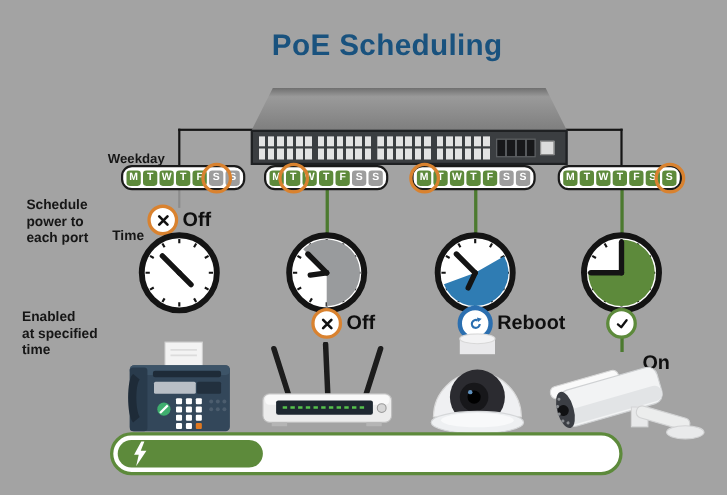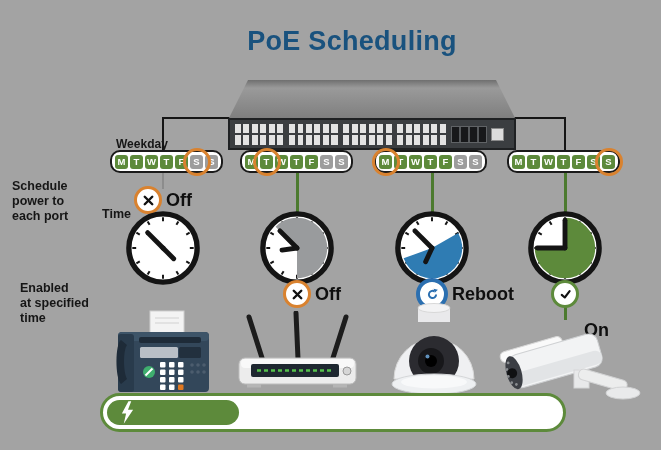--- a/index.html
+++ b/index.html
@@ -25,22 +25,22 @@
     background:#3b3e41;border:2px solid #1f2123;display:flex;align-items:center;gap:4px;padding:0 5px;}
   .port-group{width:50px;height:21px;position:relative;flex:0 0 auto;
     background:repeating-linear-gradient(90deg,#e3e3e3 0 6px,#3b3e41 6px 8.5px);}
   .port-group::after{content:'';position:absolute;left:0;right:0;top:9.5px;height:2px;background:#3b3e41;}
   .sfp{width:34px;height:15px;flex:0 0 auto;border:1px solid #606366;
     background:repeating-linear-gradient(90deg,#17181a 0 7px,#55585b 7px 9px);}
   .uplink{width:11px;height:11px;flex:0 0 auto;background:#dcdcdc;border:1px solid #8a8a8a;}
 
   
   .side-label{font-weight:bold;font-size:12.5px;line-height:1.18;white-space:pre-line;z-index:2;}
-  #lbl-weekday{left:116px;top:137px;font-size:12px;}
-  #lbl-schedule{left:12px;top:179px;}
+  #lbl-weekday{left:98px;top:137px;font-size:12px;}
+  #lbl-schedule{left:24px;top:179px;}
   #lbl-time{left:102px;top:207px;}
   #lbl-enabled{left:20px;top:281px;}
 
   
   .strip{position:absolute;top:150px;width:113px;height:23px;box-sizing:border-box;background:#fff;
     border:2px solid #1a1a1a;border-radius:10px;display:flex;align-items:center;justify-content:center;
     gap:2px;z-index:2;overflow:visible;}
   .dwrap{position:relative;width:13px;height:14px;}
   .day{display:block;width:13px;height:14px;border-radius:3px;color:#fff;font-weight:bold;
     font-size:9.5px;line-height:14px;text-align:center;}

